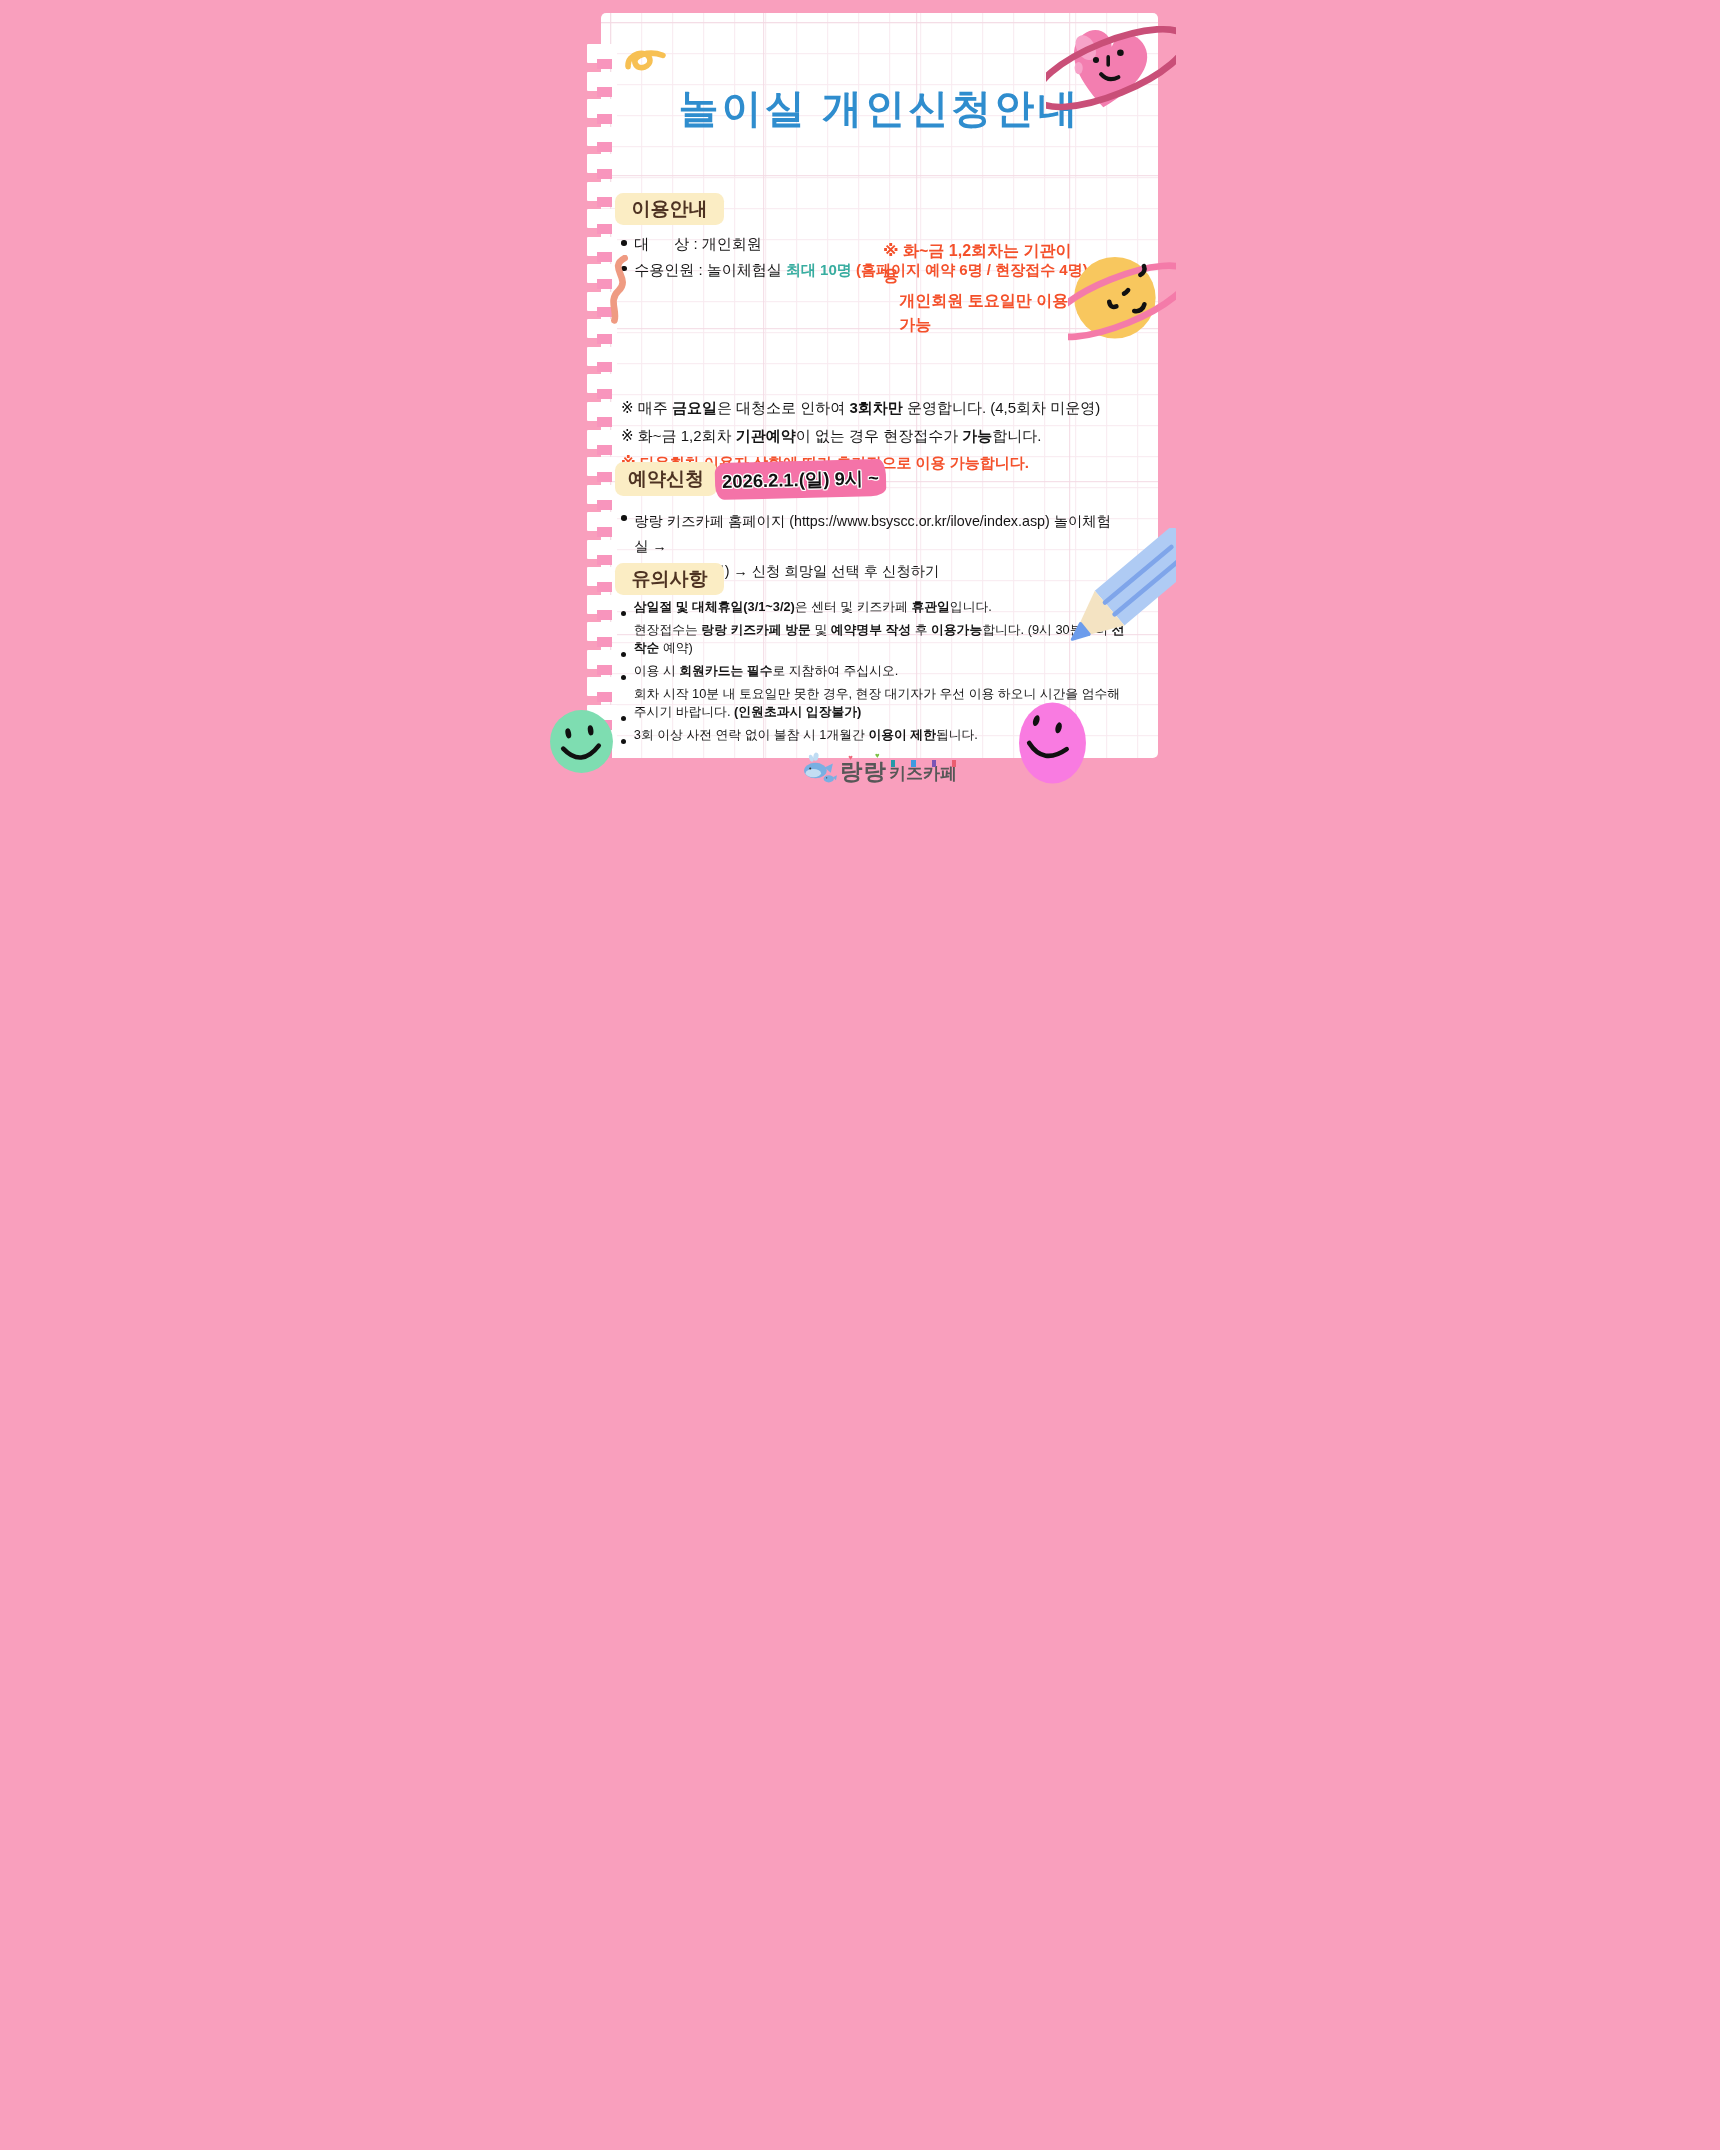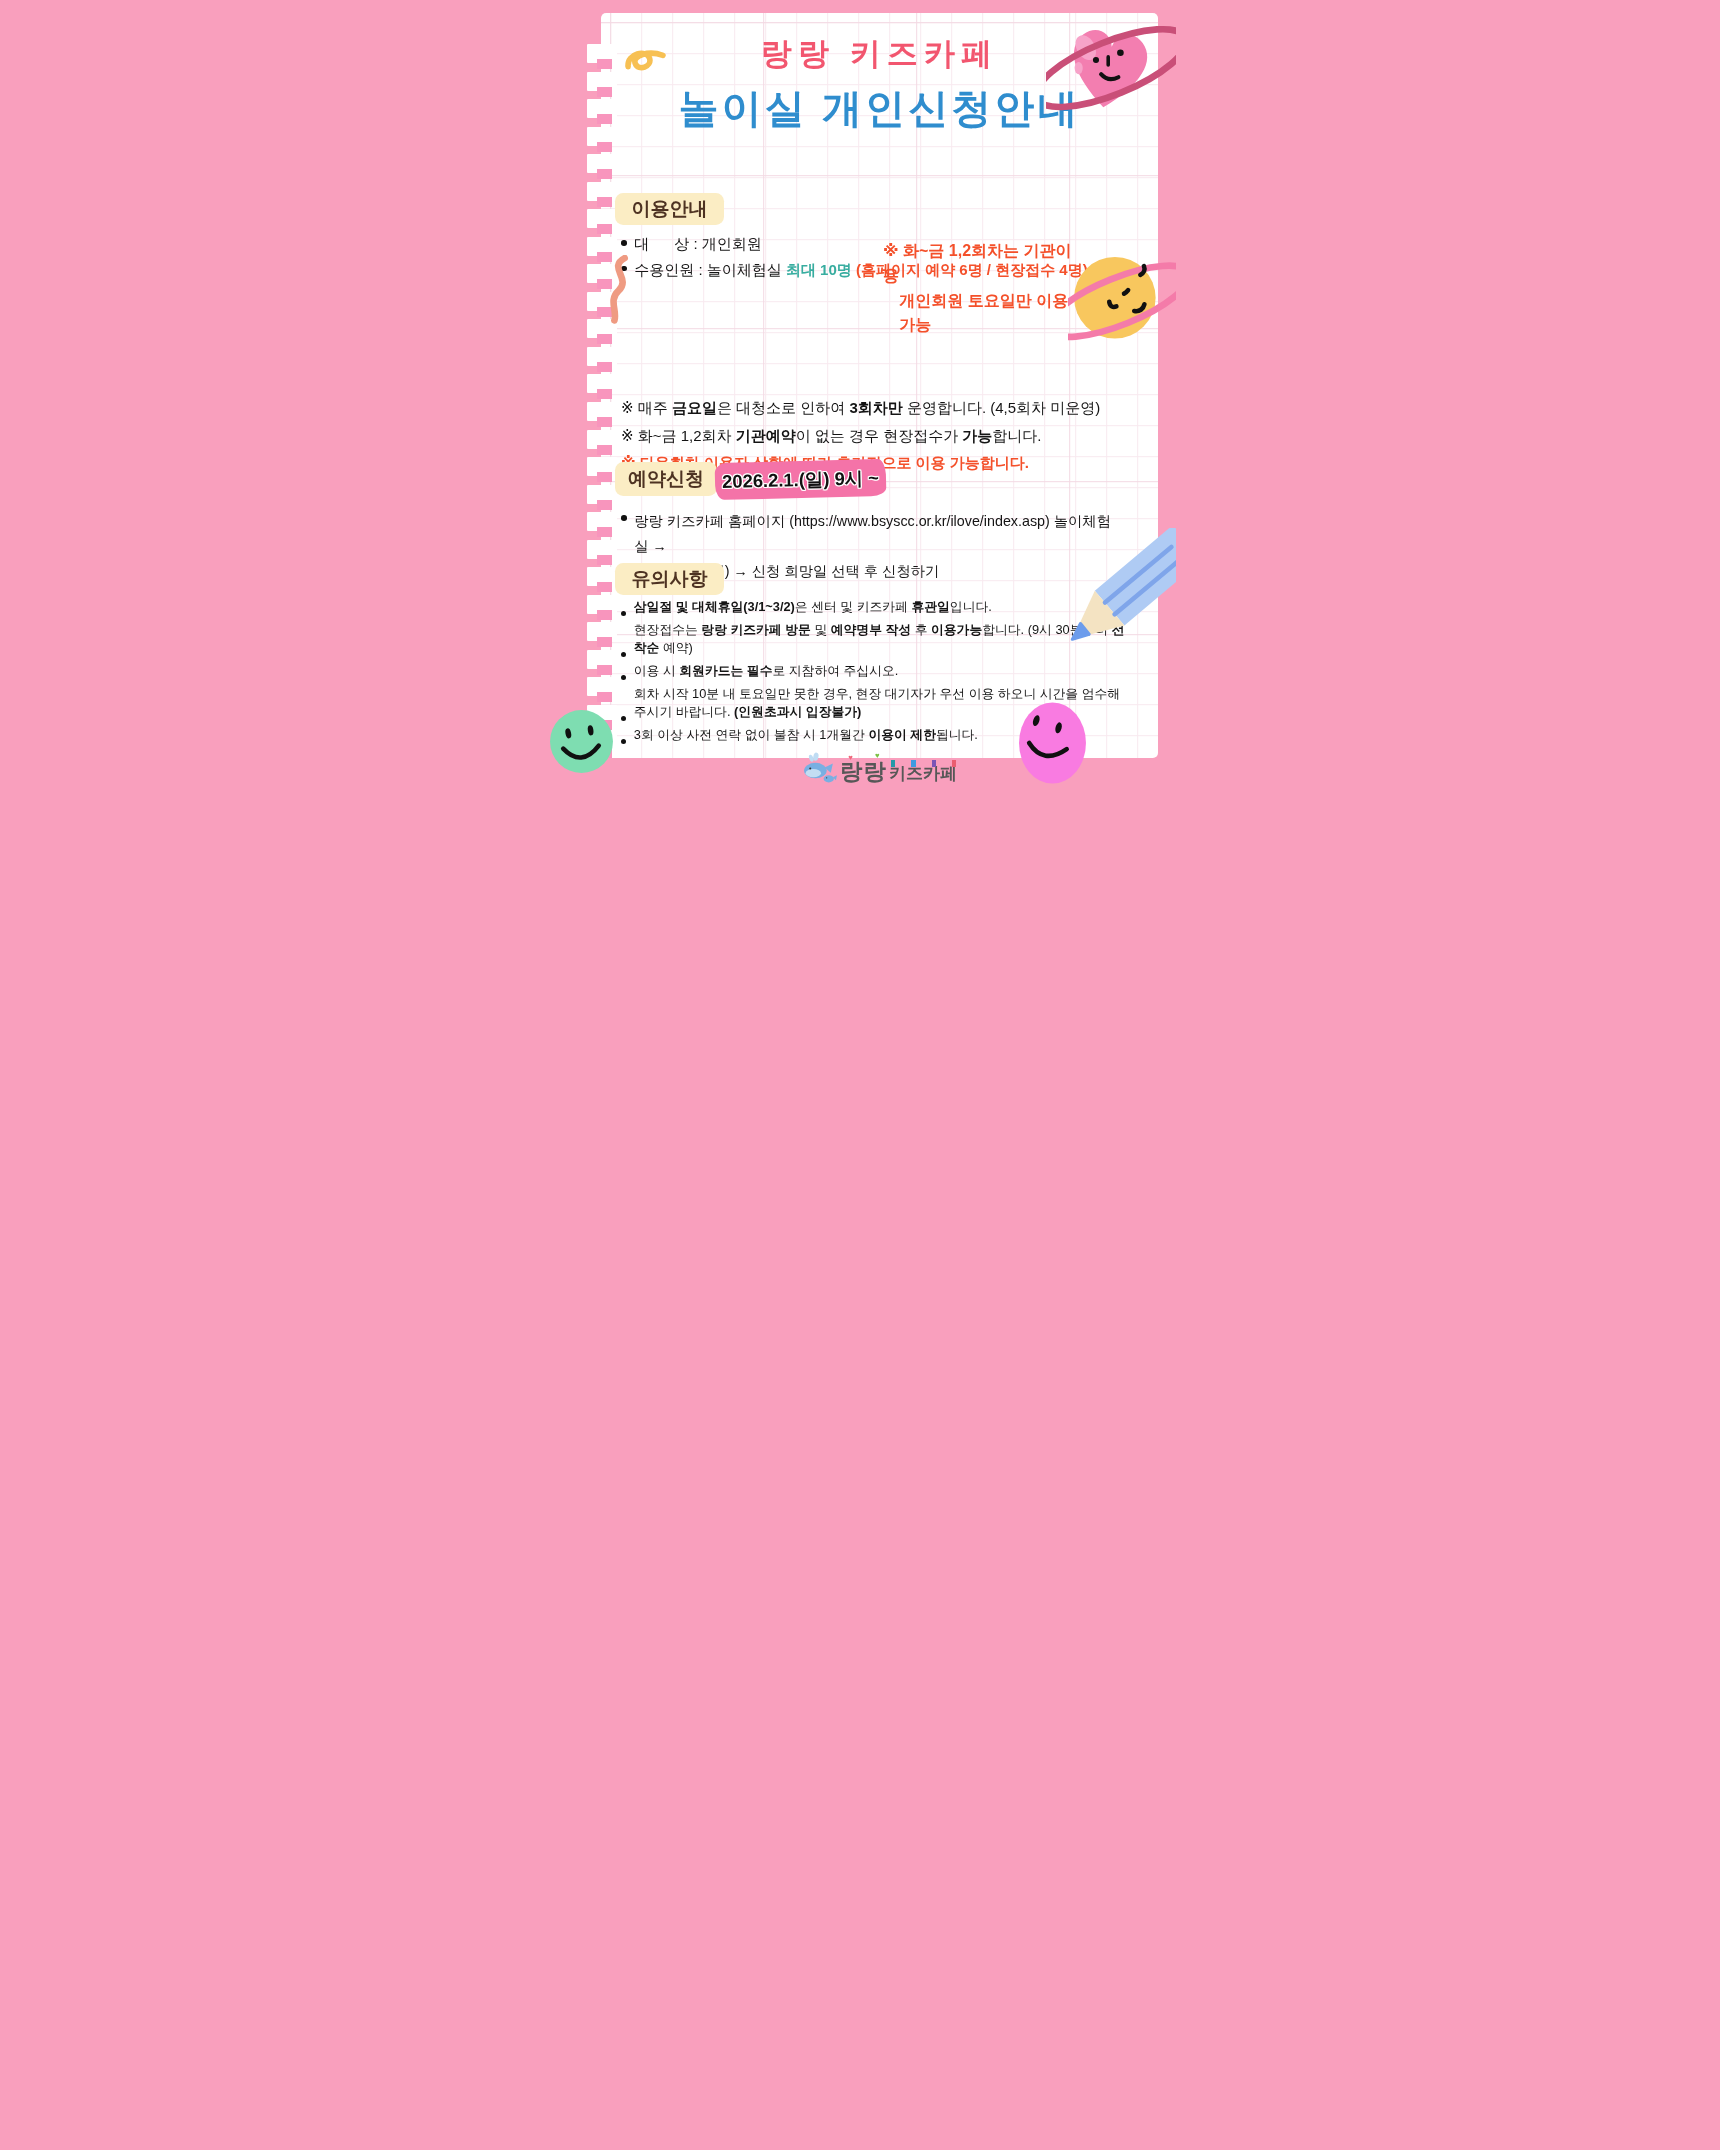--- a/index.html
+++ b/index.html
@@ -163,21 +163,20 @@
         <div class="tab-pink"></div>
       </div>
       <div class="tab" style="top: 661px;">
         <div class="tab-pink"></div>
       </div>
       <div class="tab" style="top: 689px;">
         <div class="tab-pink"></div>
       </div>
     </div>
 
-  <div class="title brand-title">랑랑 키즈카페</div>
   <div class="title main-title">놀이실 개인신청안내</div>
 
   <div class="badge" id="badge-usage">이용안내</div>
 
   <div class="flow usage-content">
     <div class="bullet-row">
       <span class="dot"></span>
       <span class="pre">대      상 : 개인회원</span>
     </div>
     <div class="bullet-row">

